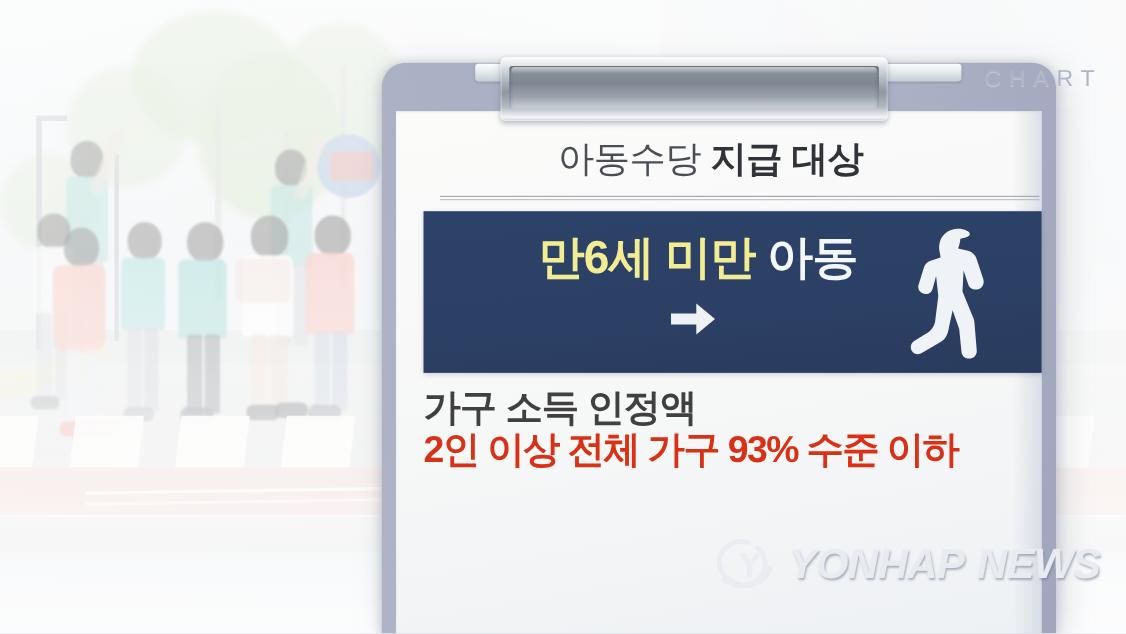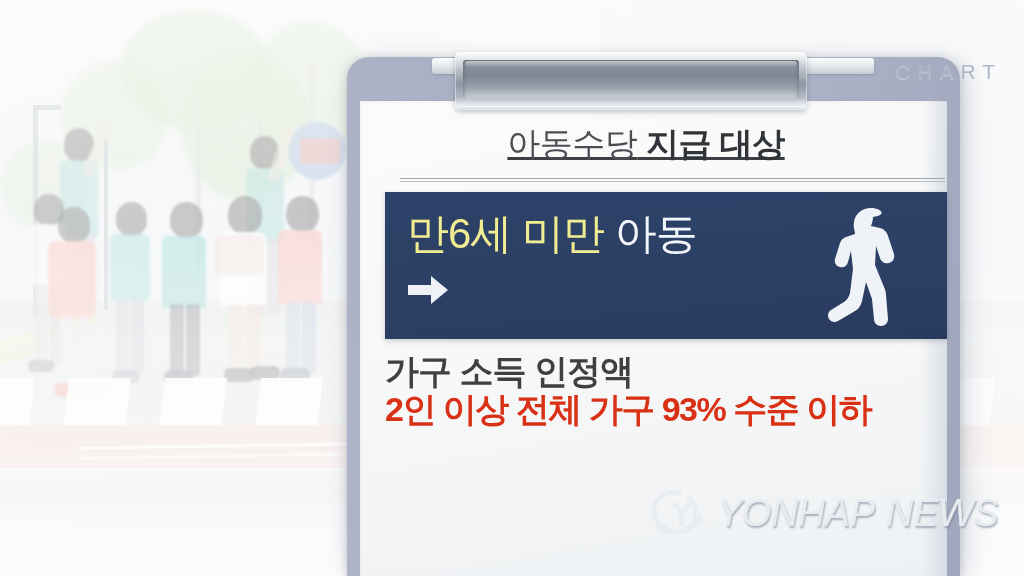--- a/index.html
+++ b/index.html
@@ -94,51 +94,51 @@
         background:linear-gradient(180deg,#ffffff 0%,#e4e7eb 12%,#bcc2cb 30%,#8e96a2 55%,#b3bac4 78%,#f2f4f6 94%,#cdd2d9 100%);
         box-shadow:0 2px 5px rgba(80,90,110,.35), inset 0 0 0 1px rgba(255,255,255,.45);}
   .clip-hole{position:absolute;left:8px;top:8px;right:8px;bottom:11px;border-radius:3px;
         background:linear-gradient(180deg,#8d95a1 0%,#7f8793 40%,#9aa2ae 72%,#cfd4da 100%);
         box-shadow:inset 0 2px 4px rgba(40,48,60,.45);}
   .clip-gloss{position:absolute;left:10px;top:9px;right:10px;height:6px;border-radius:3px;
         background:linear-gradient(180deg,rgba(255,255,255,.6),rgba(255,255,255,0));}
 
   
   .title{position:absolute;left:360px;top:122px;width:572px;text-align:center;
-        font-size:33px;color:#3b3f44;letter-spacing:-.5px;white-space:nowrap;text-decoration:underline;}
+        font-size:33px;color:#3b3f44;letter-spacing:-.5px;white-space:nowrap;}
   .title .t-light{font-weight:400;color:#4a4e54;}
   .title .t-bold{font-weight:700;color:#303439;}
 
   .divider{position:absolute;left:400px;top:178px;width:545px;height:5px;}
   .divider .l1{position:absolute;left:0;top:0;width:100%;height:1px;background:#9fa5ad;}
   .divider .l2{position:absolute;left:0;top:3px;width:100%;height:1px;background:#b9bec5;}
 
   .bluebox{position:absolute;left:385px;top:192px;width:562px;height:147px;
         background:linear-gradient(175deg,#2d4268 0%,#2c4065 60%,#293b5d 100%);
         box-shadow:0 2px 5px rgba(60,70,95,.25);}
-  .bb-line{position:absolute;left:22px;width:455px;white-space:nowrap;
-        font-weight:400;letter-spacing:-1px;}
+  .bb-line{position:absolute;left:22px;width:455px;text-align:center;white-space:nowrap;
+        font-weight:700;letter-spacing:-1px;}
   .bb-l1{top:14px;font-size:42px;}
   .bb-l2{top:74px;font-size:42px;}
   .yel{color:#f2ec92;}
   .wht{color:#f3f6fa;}
   .arrowg{display:inline-block;vertical-align:-2px;margin-right:10px;}
 
   .kid{position:absolute;right:36px;top:14px;width:92px;height:122px;}
 
   .redtext{position:absolute;left:385px;top:352px;width:575px;}
   .rt-l1{font-size:34px;font-weight:700;color:#404040;letter-spacing:-1px;white-space:nowrap;
          line-height:1.12;text-shadow:0 1px 0 rgba(255,255,255,.35);}
   .rt-l2{font-size:34px;font-weight:700;color:#d93116;letter-spacing:-1.5px;white-space:nowrap;
          line-height:1.12;text-shadow:0 1px 0 rgba(255,255,255,.35);}
 
   
   .logo{position:absolute;left:650px;top:486px;height:54px;display:flex;align-items:center;}
   .logo-mark{width:58px;height:52px;margin-right:9px;}
-  .logo-text{font-size:38px;font-weight:400;font-style:italic;letter-spacing:-.5px;
+  .logo-text{font-size:38px;font-weight:700;font-style:italic;letter-spacing:-.5px;
         color:#e8ecf1;text-shadow:1px 2px 2px rgba(110,120,140,.55),0 0 1px rgba(255,255,255,.9);}
   .logo-text .sp{letter-spacing:1px;}
 </style>
 </head>
 <body>
 
 <div id="stage">
 
   <div class="photo">
     <div class="sky"></div>

